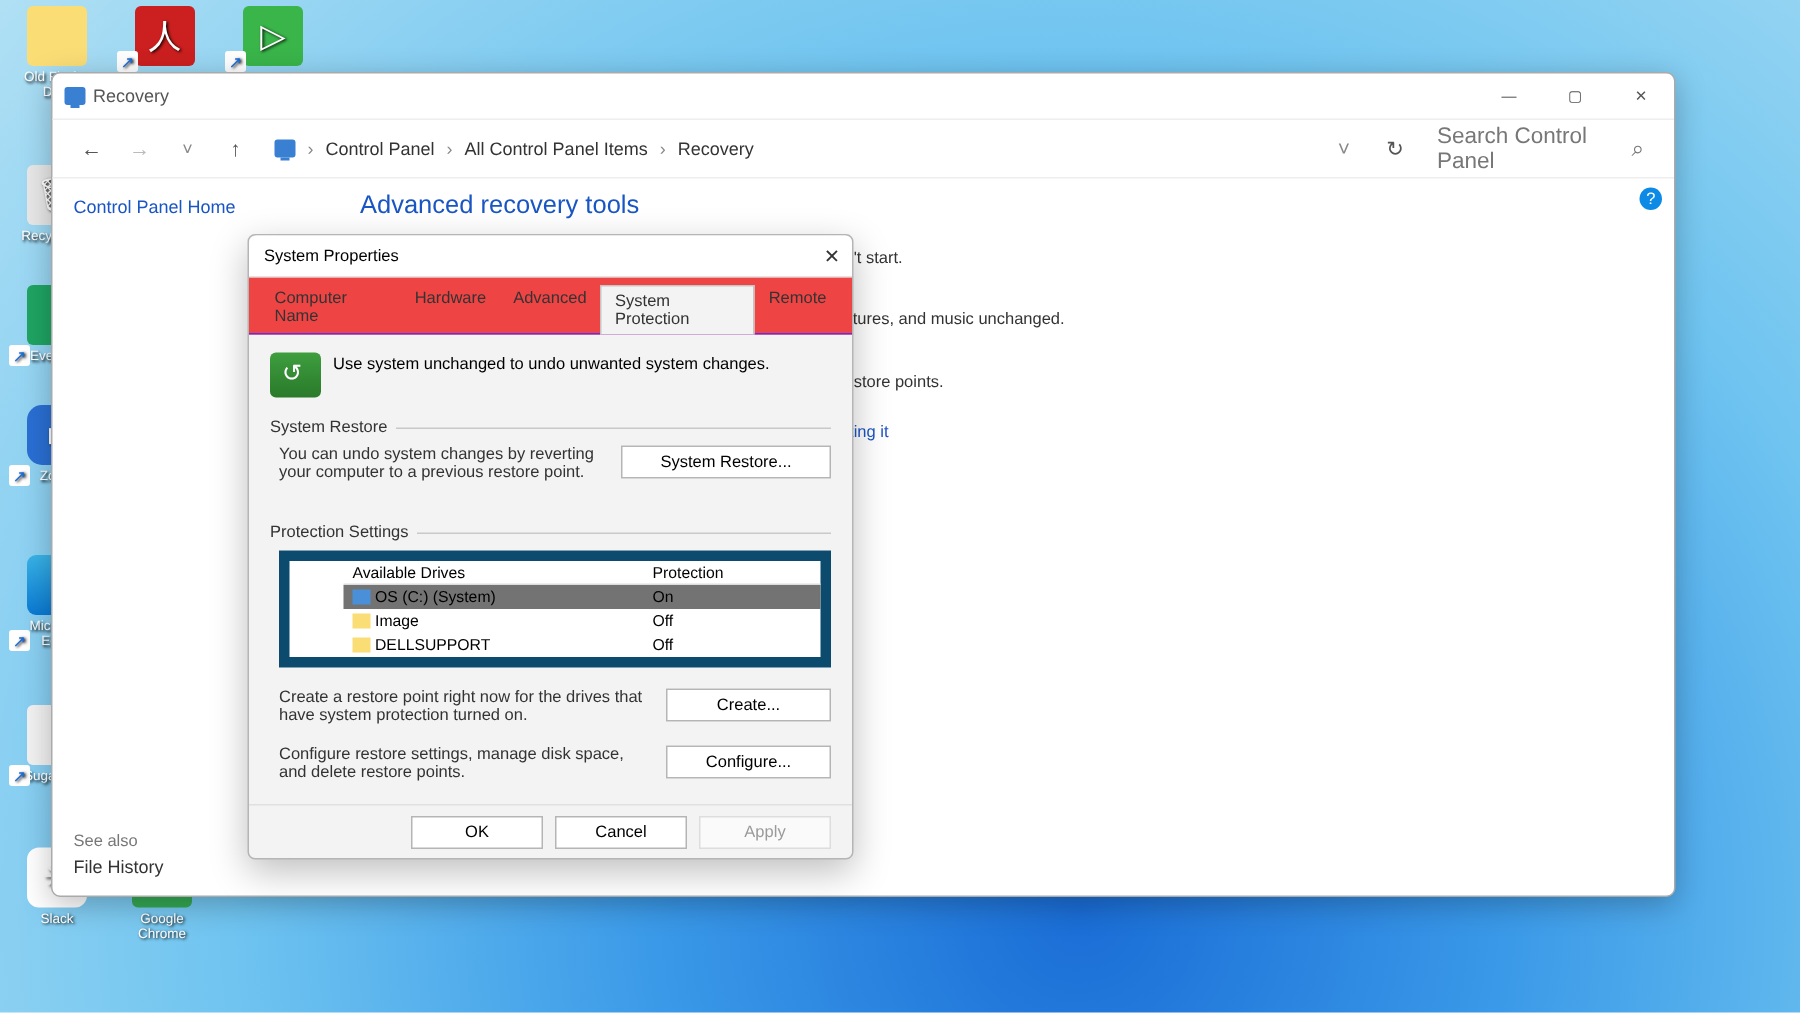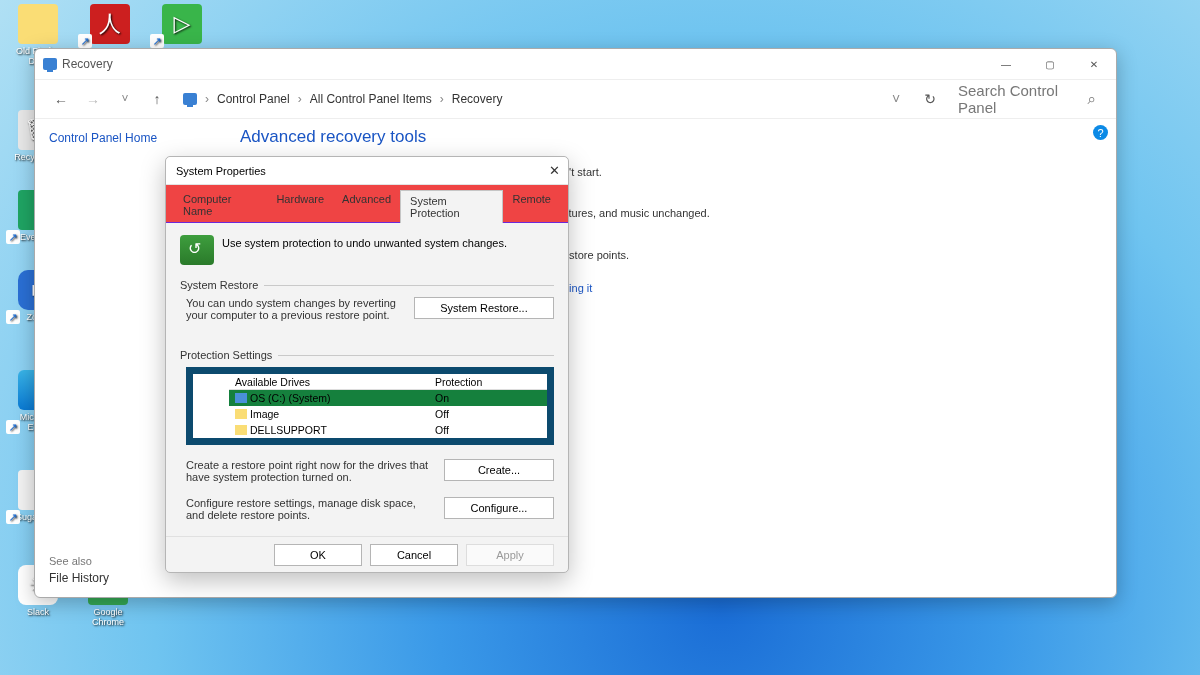--- a/index.html
+++ b/index.html
@@ -68,21 +68,21 @@
   .group-label .line { flex:1; height:1px; background:#c9c9c9; }
   .row { display:flex; gap:10px; align-items:flex-start; margin-top:6px; }
   .row .txt { flex:1; color:#333; }
   .btn { width:110px; height:22px; border:1px solid #b5b5b5; background:#fff; font-size:11px; display:flex; align-items:center; justify-content:center; }
   .table { border:7px solid #0c4a6e; margin-top:6px; background:#fff;padding-left:36px; }
   .table .tr { display:flex; height:16px; align-items:center; font-size:10.5px; }
   .table .th { font-weight:400; padding:1px 6px; }
   .table .td { padding:1px 6px; }
   .table .col1 { width:200px; display:flex; align-items:center; gap:3px; }
   .table .col2 { flex:1; }
-  .table .sel { background:#15803d; }
+  .table .sel { background:#737373; }
   .disk-icon { width:12px; height:10px; background:#4a90d9; display:inline-block; }
   .folder-mini { width:12px; height:10px; background:#fadd75; display:inline-block; }
 
   .dlg-footer { height:36px; border-top:1px solid #e0e0e0; display:flex; align-items:center; justify-content:flex-end; gap:8px; padding:0 14px; }
   .dlg-footer .btn { width:88px; height:22px; }
   .dlg-footer .apply { color:#9a9a9a; border-color:#ddd; background:#fafafa; }
 
   .monitor-icon { width:14px; height:12px; background:#3980d3; display:inline-block; border-radius:2px; position:relative; }
   .monitor-icon::after { content:""; position:absolute; bottom:-2px; left:4px; width:6px; height:2px; background:#3980d3; }
   .chevron { color:#888; font-size:12px; }
@@ -195,21 +195,21 @@
   <div class="tabs">
     <div class="tab">Computer Name</div>
     <div class="tab">Hardware</div>
     <div class="tab">Advanced</div>
     <div class="tab active">System Protection</div>
     <div class="tab">Remote</div>
   </div>
   <div class="dlg-body">
     <div class="intro">
       <div class="shield"></div>
-      <div style="padding-top:2px;">Use system protection to undo unwanted system changes.</div>
+      <div style="padding-top:2px;">Use system unchanged to undo unwanted system changes.</div>
     </div>
 
     <div class="group-label">
       <span>System Restore</span>
         <span class="line"></span>
     </div>
     <div class="row" style="margin-left:6px;">
       <div class="txt">You can undo system changes by reverting your computer to a previous restore point.</div>
       <div class="btn" style="width:140px;">System Restore...</div>
     </div>

